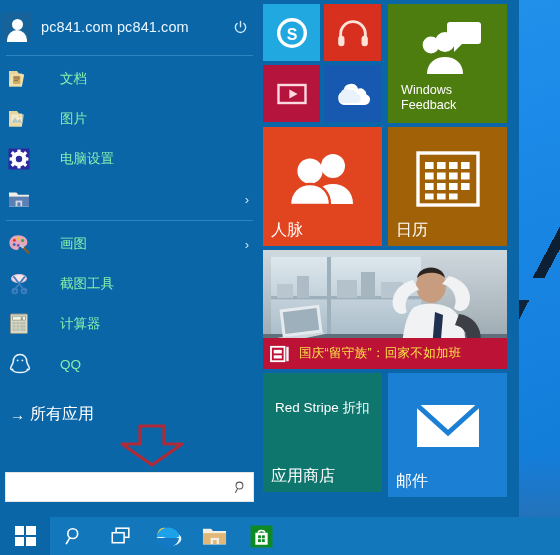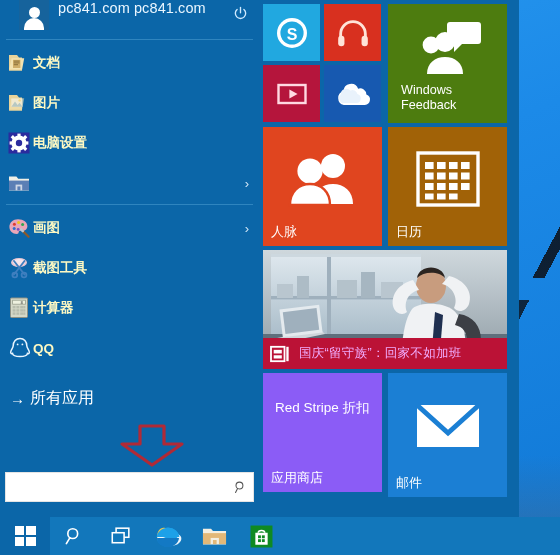--- a/index.html
+++ b/index.html
@@ -38,41 +38,41 @@
     display:flex;
   }
 
   
   #leftcol{
     width:259px; height:100%;
     position:relative;
     padding:0;
   }
   .user-row{
-    height:38px; display:flex; align-items:flex-start; padding:0 6px 0 19px;
+    height:54px; display:flex; align-items:center; padding:0 6px 0 2px;
   }
   .avatar{
     width:30px;height:30px;background:#16639c;display:flex;align-items:flex-end;justify-content:center;overflow:hidden;flex:0 0 auto;
   }
   .avatar .head{width:11px;height:11px;border-radius:50%;background:#fff;position:relative;top:-3px;}
   .avatar .body{width:20px;height:12px;border-radius:10px 10px 0 0;background:#fff;position:absolute;bottom:0;}
   .avatar-inner{position:relative;width:30px;height:30px;display:flex;align-items:center;justify-content:center;}
   .user-name{
     color:#eaf6ff; font-size:14.5px; margin-left:9px; white-space:nowrap; letter-spacing:.1px;
   }
   .power{
     margin-left:auto; width:26px;height:26px; display:flex;align-items:center;justify-content:center;
   }
   .divider{ height:1px;background:#2f85bf;margin:1px 6px 3px 6px; }
 
   .menu-item{
     height:40px; display:flex; align-items:center; padding-left:7px; padding-right:10px; cursor:default;
   }
   .menu-item .ico{ width:26px;height:26px;flex:0 0 auto;position:relative; }
-  .menu-item .lbl{ color:#fef9c3; font-size:13.5px; margin-left:0; white-space:nowrap;font-weight:bold; }
+  .menu-item .lbl{ color:#86efac; font-size:13.5px; margin-left:27px; white-space:nowrap; }
   .menu-item .chev{ margin-left:auto; color:#cfe6f7; font-size:13px; font-weight:300; }
 
   .allapps{
     height:40px;display:flex;align-items:center;padding-left:10px;margin-top:10px;
   }
   .allapps .arrow{ color:#fff;font-size:15px;font-weight:bold;width:20px; }
   .allapps .lbl{ color:#fff;font-size:16px;}
 
   
   #annot-arrow{
@@ -89,21 +89,21 @@
     font-family:"Liberation Sans",sans-serif; color:#333; background:transparent;
   }
   #searchbox .sico{ width:26px;display:flex;align-items:center;justify-content:center; }
 
   
   #tiles{
     width:260px; height:100%; position:relative;
   }
   .tile{ position:absolute; overflow:hidden; color:#fff; }
   .tile .tname{
-    position:absolute; left:8px; bottom:5px; font-size:13px; color:#fff; white-space:nowrap;
+    position:absolute; left:8px; bottom:5px; font-size:16px; color:#fff; white-space:nowrap;
   }
   .tile .glyph{ position:absolute; inset:0; display:flex;align-items:center;justify-content:center; }
 
   
   #taskbar{
     position:absolute;left:0;bottom:0;width:560px;height:38px;
     background:#1277bb;
     display:flex;align-items:center;
   }
   #taskbar .tstart{
@@ -113,21 +113,21 @@
     width:47px;height:38px;display:flex;align-items:center;justify-content:center;
   }
   .winlogo{ display:grid;grid-template-columns:1fr 1fr;grid-template-rows:1fr 1fr;gap:2.5px;width:21px;height:20px; }
   .winlogo i{ background:#fff;display:block; }
 
   .newsimg{ position:absolute;left:0;top:0;width:100%;height:100%; }
   .newsbar{
     position:absolute;left:0;bottom:0;width:100%;height:31px;background:#bb1236;
     display:flex;align-items:center;padding-left:7px;
   }
-  .newsbar .ntxt{ font-size:12.5px;color:#f0abfc;margin-left:9px;white-space:nowrap;letter-spacing:.3px; }
+  .newsbar .ntxt{ font-size:12.5px;color:#fde047;margin-left:9px;white-space:nowrap;letter-spacing:.3px; }
   .storeTxt{ position:absolute;left:12px;top:26px;font-size:13.5px;color:#fff; }
 </style>
 </head>
 <body>
 
 <div id="desktop">
   <div class="streak2"></div>
   <div class="streak3"></div>
   <div class="shadeBL"></div>
 </div>
@@ -453,21 +453,21 @@
         <svg width="20" height="18" viewBox="0 0 22 20">
           <rect x="1" y="2" width="15" height="16" fill="none" stroke="#fff" stroke-width="2"></rect>
           <rect x="4" y="5.4" width="9" height="4" fill="#fff"></rect>
           <rect x="4" y="11.4" width="9" height="3.6" fill="#fff"></rect>
           <rect x="18" y="2" width="2.6" height="16" fill="#fff"></rect>
         </svg>
         <div class="ntxt">国庆“留守族”：回家不如加班</div>
       </div>
     </div>
 
-    <div class="tile" style="left:4px;top:373px;width:119px;height:119px;background:#8b5cf6">
+    <div class="tile" style="left:4px;top:373px;width:119px;height:119px;background:#0f766e">
       <div class="storeTxt">Red Stripe 折扣</div>
       <div class="tname">应用商店</div>
     </div>
 
     <div class="tile" style="left:129px;top:373px;width:119px;height:124px;background:#1b7fd4">
       <div class="glyph" style="padding-bottom:18px">
         <svg width="66" height="50" viewBox="0 0 66 50">
           <rect x="2" y="4" width="62" height="42" fill="#fff"></rect>
           <path d="M2 4 L33 32 L64 4" fill="none" stroke="#1b7fd4" stroke-width="5"></path>
         </svg>

